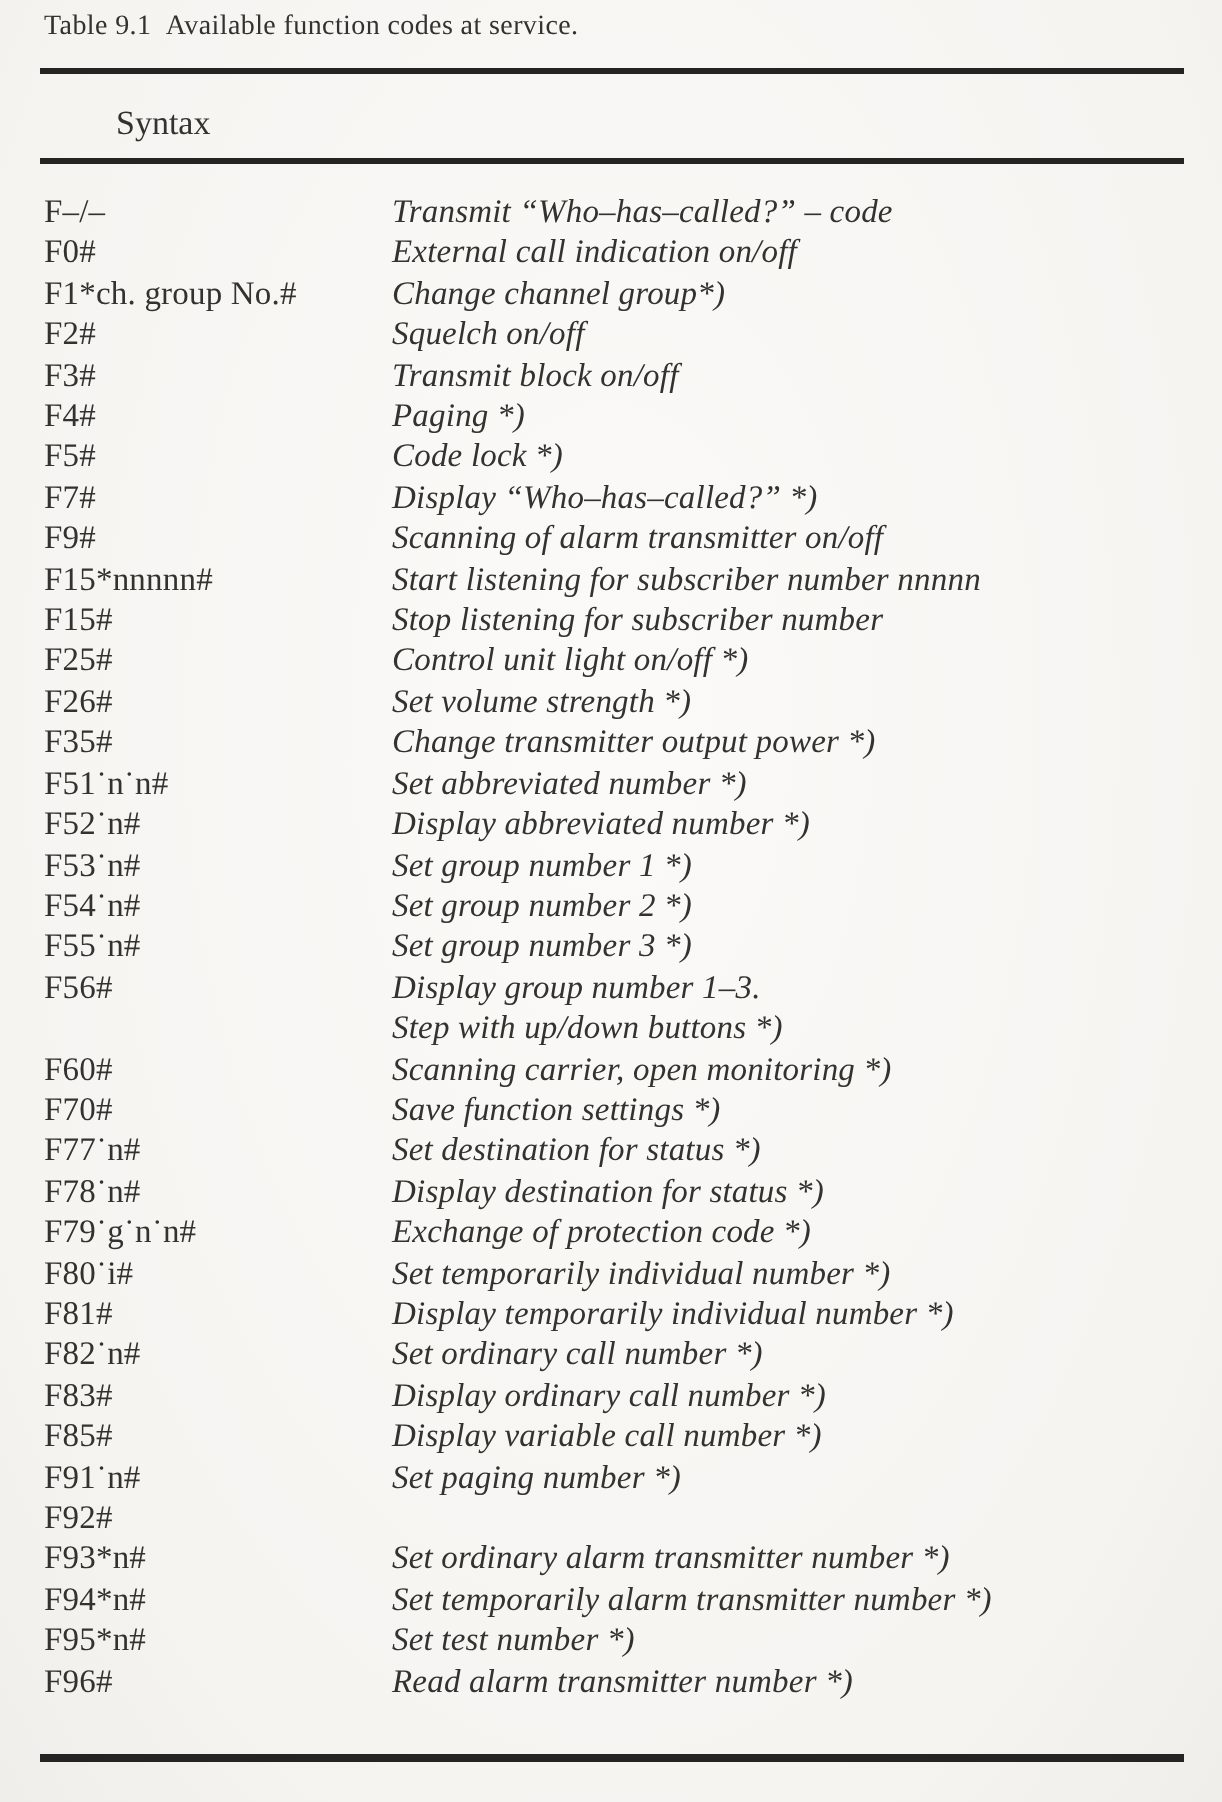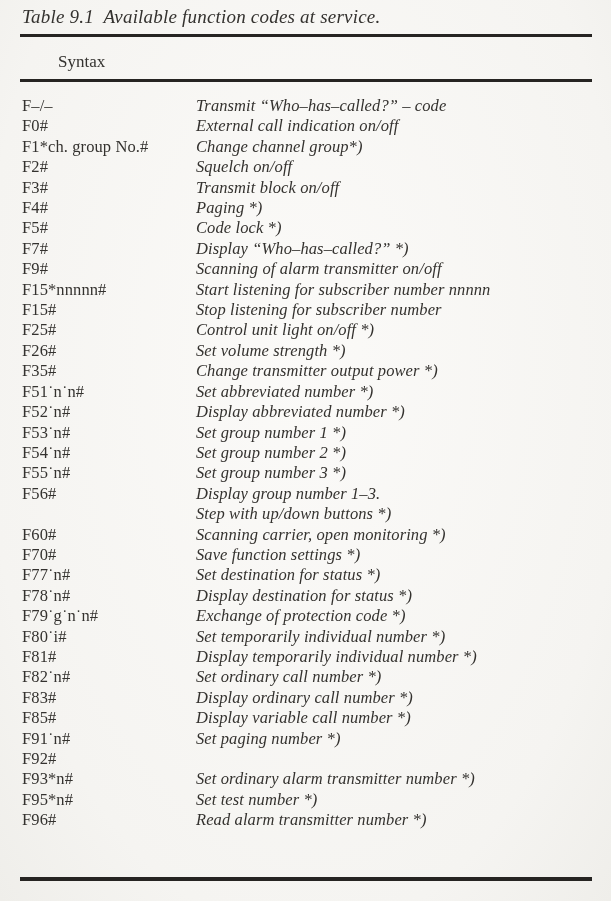--- a/index.html
+++ b/index.html
@@ -17,22 +17,21 @@
   .page {
     position: relative;
     width: 611px;
     height: 901px;
     background: radial-gradient(ellipse at 50% 40%, #fbfaf8 0%, #f5f4f1 75%, #efeeea 100%);
   }
   .caption {
     position: absolute;
     left: 22px;
     top: 6px;
-    font-style: italic;
-    font-size: 19px;
+    font-size: 14px;
     letter-spacing: 0.2px;
     white-space: pre;
   }
   .rule {
     position: absolute;
     left: 20px;
     width: 572px;
     background: var(--rule, #262422);
   }
   .rule-top    { top: 34px;  height: 3px; }
@@ -267,20 +266,26 @@
       <div class="row">
         <span class="cell-syntax">F92#</span>
       </div>
       <div class="row">
         <span class="cell-syntax">F93*n#</span>
         <span class="cell-func">
           <div>Set ordinary alarm transmitter number *)</div>
         </span>
       </div>
       <div class="row">
+        <span class="cell-syntax">F94*n#</span>
+        <span class="cell-func">
+          <div>Set temporarily alarm transmitter number *)</div>
+        </span>
+      </div>
+      <div class="row">
         <span class="cell-syntax">F95*n#</span>
         <span class="cell-func">
           <div>Set test number *)</div>
         </span>
       </div>
       <div class="row">
         <span class="cell-syntax">F96#</span>
         <span class="cell-func">
           <div>Read alarm transmitter number *)</div>
         </span>

